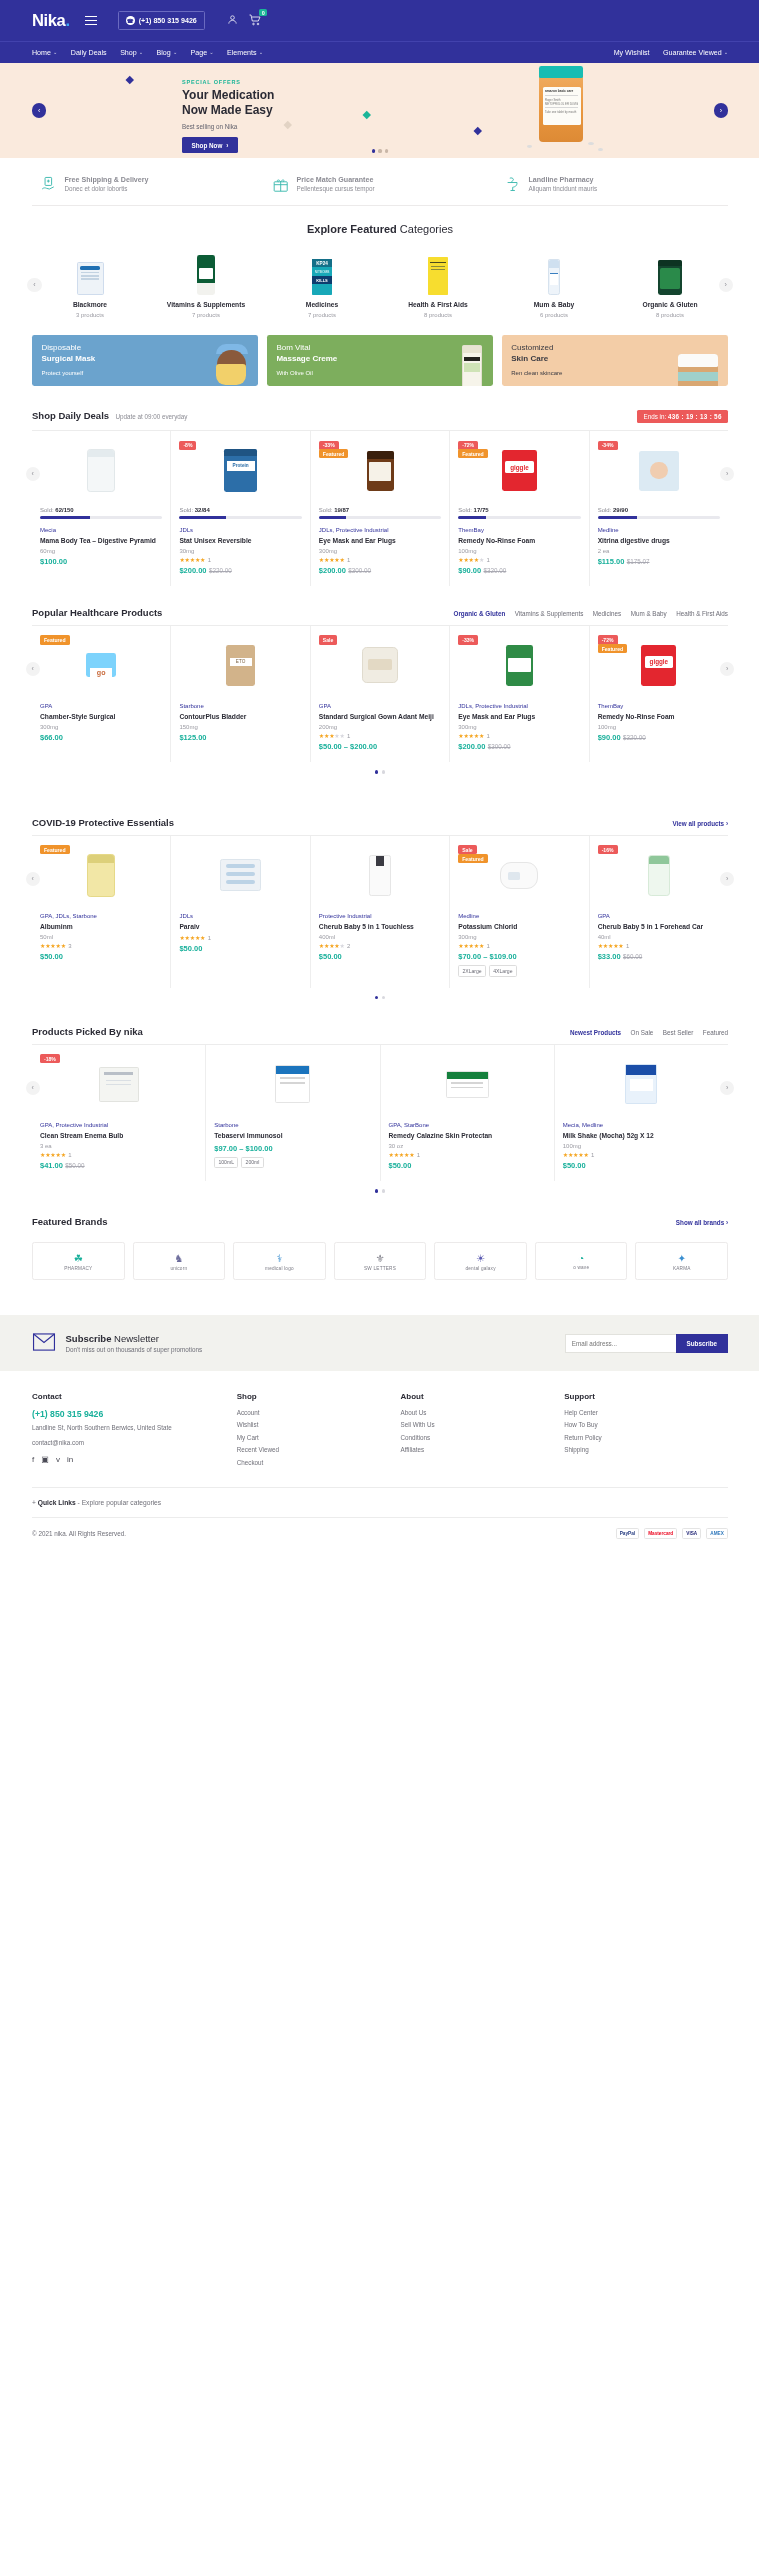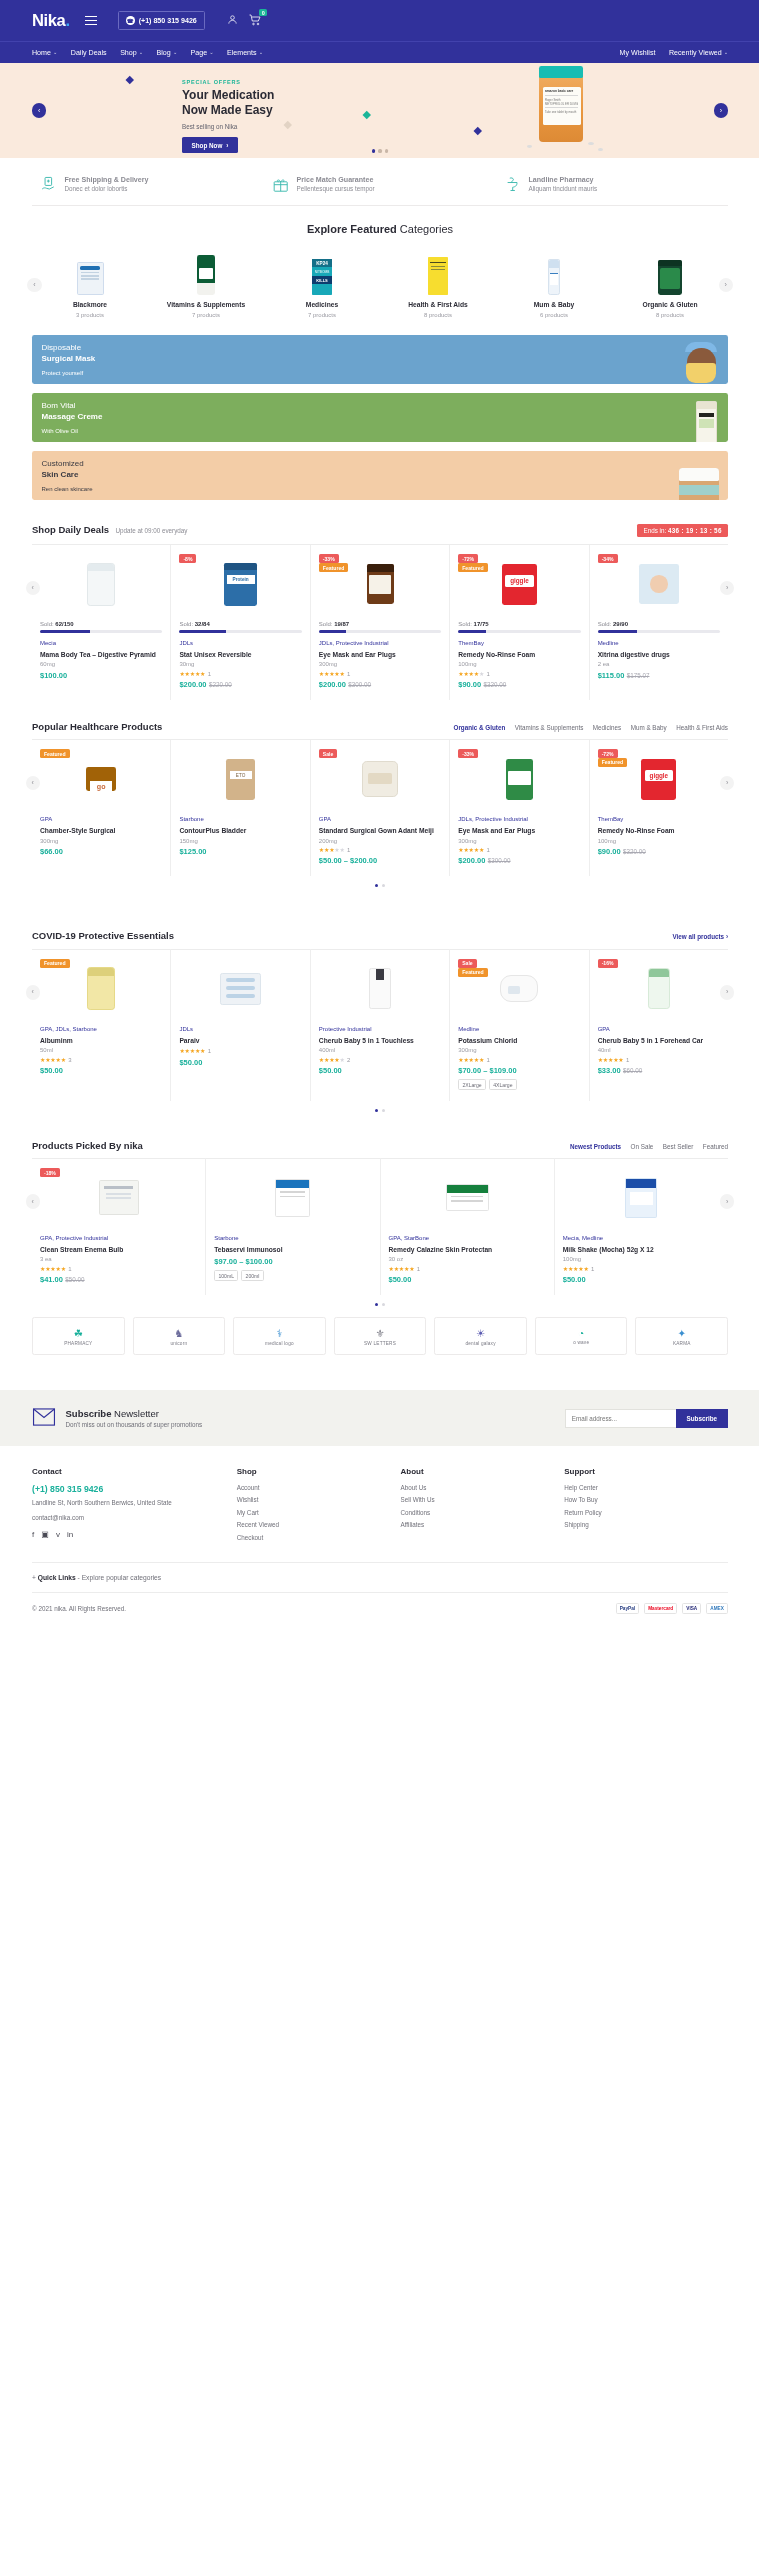--- a/index.html
+++ b/index.html
@@ -151,21 +151,21 @@
   .box-y .ln { height: 1.6px; background: #4a4a1e; margin: 4.7px 2.4px 2.4px; }
   .box-y .ln2 { height: 1.2px; background: #8a8a3a; margin: 1.6px 3.2px; }
   .spray { width: 12.7px; height: 36px; background: #eef4fa; border: 0.8px solid #d6e2ee; border-radius: 1.6px 1.6px 2.4px 2.4px; }
   .spray .cap { height: 8px; background: #cfe0f0; border-radius: 1.6px 1.6px 0 0; }
   .spray .lbl { height: 12.7px; background: #fff; margin: 4.7px 1.6px; border-top: 1.6px solid #3a7fc0; }
   .jar-g { width: 24px; height: 35px; background: #14452f; border-radius: 2.4px; }
   .jar-g .lid { height: 5.5px; background: #0d3322; border-radius: 2.4px 2.4px 0 0; }
   .jar-g .lbl { background: #2a8a4a; margin: 2.4px 1.6px; height: 20.6px; border-radius: 1.6px; }
 
   
-  .promos { display: flex; gap: 8.7px; padding: 8px 0 12.7px; flex-direction: column; }
+  .promos { display: flex; gap: 8.7px; padding: 8px 0 12.7px; }
   .promo { flex: 1; height: 51px; border-radius: 2.4px; padding: 8px 9.5px; position: relative; overflow: hidden; }
   .promo h3 { font-size: 8px; line-height: 1.35; font-weight: bold; }
   .promo h3 .l1 { font-weight: normal; }
   .promo p { font-size: 6px; margin-top: 5.5px; }
   .promo.a { background: #6ba3cd; color: #fff; }
   .promo.b { background: #7dae5d; color: #fff; }
   .promo.c { background: #f3cda7; color: #3a3a42; }
   .promo .face { position: absolute; right: 6.3px; bottom: -4.7px; width: 41px; height: 47px; }
   .face .cap2 { position:absolute; left:4.7px; top:0; width:32px; height:10.3px; background:#7fb8e6; border-radius:16px 16px 0 0;}
   .face .skin { position:absolute; left:6.3px; top:6.3px; width:28.5px; height:28.5px; background:#8a5a3c; border-radius:50%;}
@@ -221,21 +221,21 @@
   .m-protein { width: 33px; height: 43px; background: #2c6ea8; border-radius: 2.4px; }
   .m-protein .t { height: 7.1px; background: #1f5483; border-radius: 2.4px 2.4px 0 0; }
   .m-protein .w { background: #fff; color: #2c6ea8; font-size: 4.7px; font-weight: bold; text-align: center; margin: 4.7px 2.4px; padding: 2.4px 0; }
   .m-amber { width: 27px; height: 40px; background: #6e3b18; border-radius: 2.4px; }
   .m-amber .t { height: 8px; background: #3a1f0c; border-radius: 2.4px 2.4px 0 0; }
   .m-amber .l { background: #f6f2e8; margin: 3.2px 2.4px; height: 19px; border-radius: 0.8px; }
   .m-red { width: 35px; height: 41px; background: #e3262f; border-radius: 2.4px; }
   .m-red .w { background: #fff; color: #e3262f; font-weight: bold; font-size: 6.3px; text-align: center; margin: 11px 3.2px; padding: 2.4px 0; border-radius: 1.6px; }
   .m-baby { width: 40px; height: 40px; background: #dceaf3; border-radius: 2.4px; }
   .m-baby .b { width: 17.4px; height: 17.4px; background: #f0cdb0; border-radius: 50%; margin: 11px auto 0; }
-  .m-gogo { width: 30px; height: 24px; background: #a16207; border-radius: 2.4px; }
+  .m-gogo { width: 30px; height: 24px; background: #7dd3fc; border-radius: 2.4px; }
   .m-gogo .w { background: #fff; color: #c8693a; font-size: 7.1px; font-weight: bold; text-align: center; margin: 14.2px 4px; padding: 1.6px 0; }
   .m-tan { width: 28.5px; height: 41px; background: #d2b38a; border-radius: 2.4px; }
   .m-tan .w { background: #fff; color: #7c6344; font-size: 4.7px; text-align: center; margin: 12.7px 3.2px; padding: 1.6px 0; }
   .m-pouch { width: 36px; height: 36px; background: #f0ece2; border-radius: 4.7px; border: 0.8px solid #e0dbce; }
   .m-pouch .l { height: 11px; background: #e3d9c4; margin: 11px 4.7px; border-radius: 1.6px; }
   .m-green { width: 27px; height: 41px; background: #2f8b46; border-radius: 2.4px; }
   .m-green .w { background: #fff; margin: 12.7px 2.4px; height: 14.2px; border-radius: 0.8px; }
   .m-yellowb { width: 28.5px; height: 43px; background: #f2e7a6; border: 0.8px solid #e6d988; border-radius: 3.2px; }
   .m-yellowb .c { height: 8px; background: #ddd07a; border-radius: 2.4px 2.4px 0 0; }
   .m-masks { width: 41px; height: 32px; background: #eef2f6; border: 0.8px solid #dde5ec; border-radius: 2.4px; }
@@ -370,21 +370,21 @@
     <a>
         <span>Elements</span>
         <span class="caret">⌄</span>
       </a>
   </div>
   <div class="right">
     <a>
         <span>My Wishlist</span>
       </a>
     <a>
-        <span>Recently Viewed</span>
+        <span>Guarantee Viewed</span>
         <span class="caret">⌄</span>
       </a>
   </div>
 </div>
 
 <div class="hero">
   <div class="hero-inner">
     <div class="hero-arrow l">
         <span>‹</span>
       </div>
@@ -955,20 +955,26 @@
       <div class="dose">100mg</div>
       <div class="stars">★★★★★<span class="n">1</span></div>
       <div class="price"><span>$50.00</span></div>
     </div>
   </div>
   <div class="dots">
       <i class="on"></i>
       <i></i>
     </div>
 
+  <div class="sec-head" style="padding-top:20.6px;">
+    <h2>Featured Brands</h2>
+    <div class="right">
+      <a class="on"><span>Show all brands</span> <span>›</span></a>
+    </div>
+  </div>
   <div class="brands">
     <div class="bcard">
         <div class="bi" style="color:#19b09b;">☘</div>
         <div class="bt">PHARMACY</div>
       </div>
     <div class="bcard">
         <div class="bi" style="color:#6b6b9b;">♞</div>
         <div class="bt">unicorn</div>
       </div>
     <div class="bcard">

